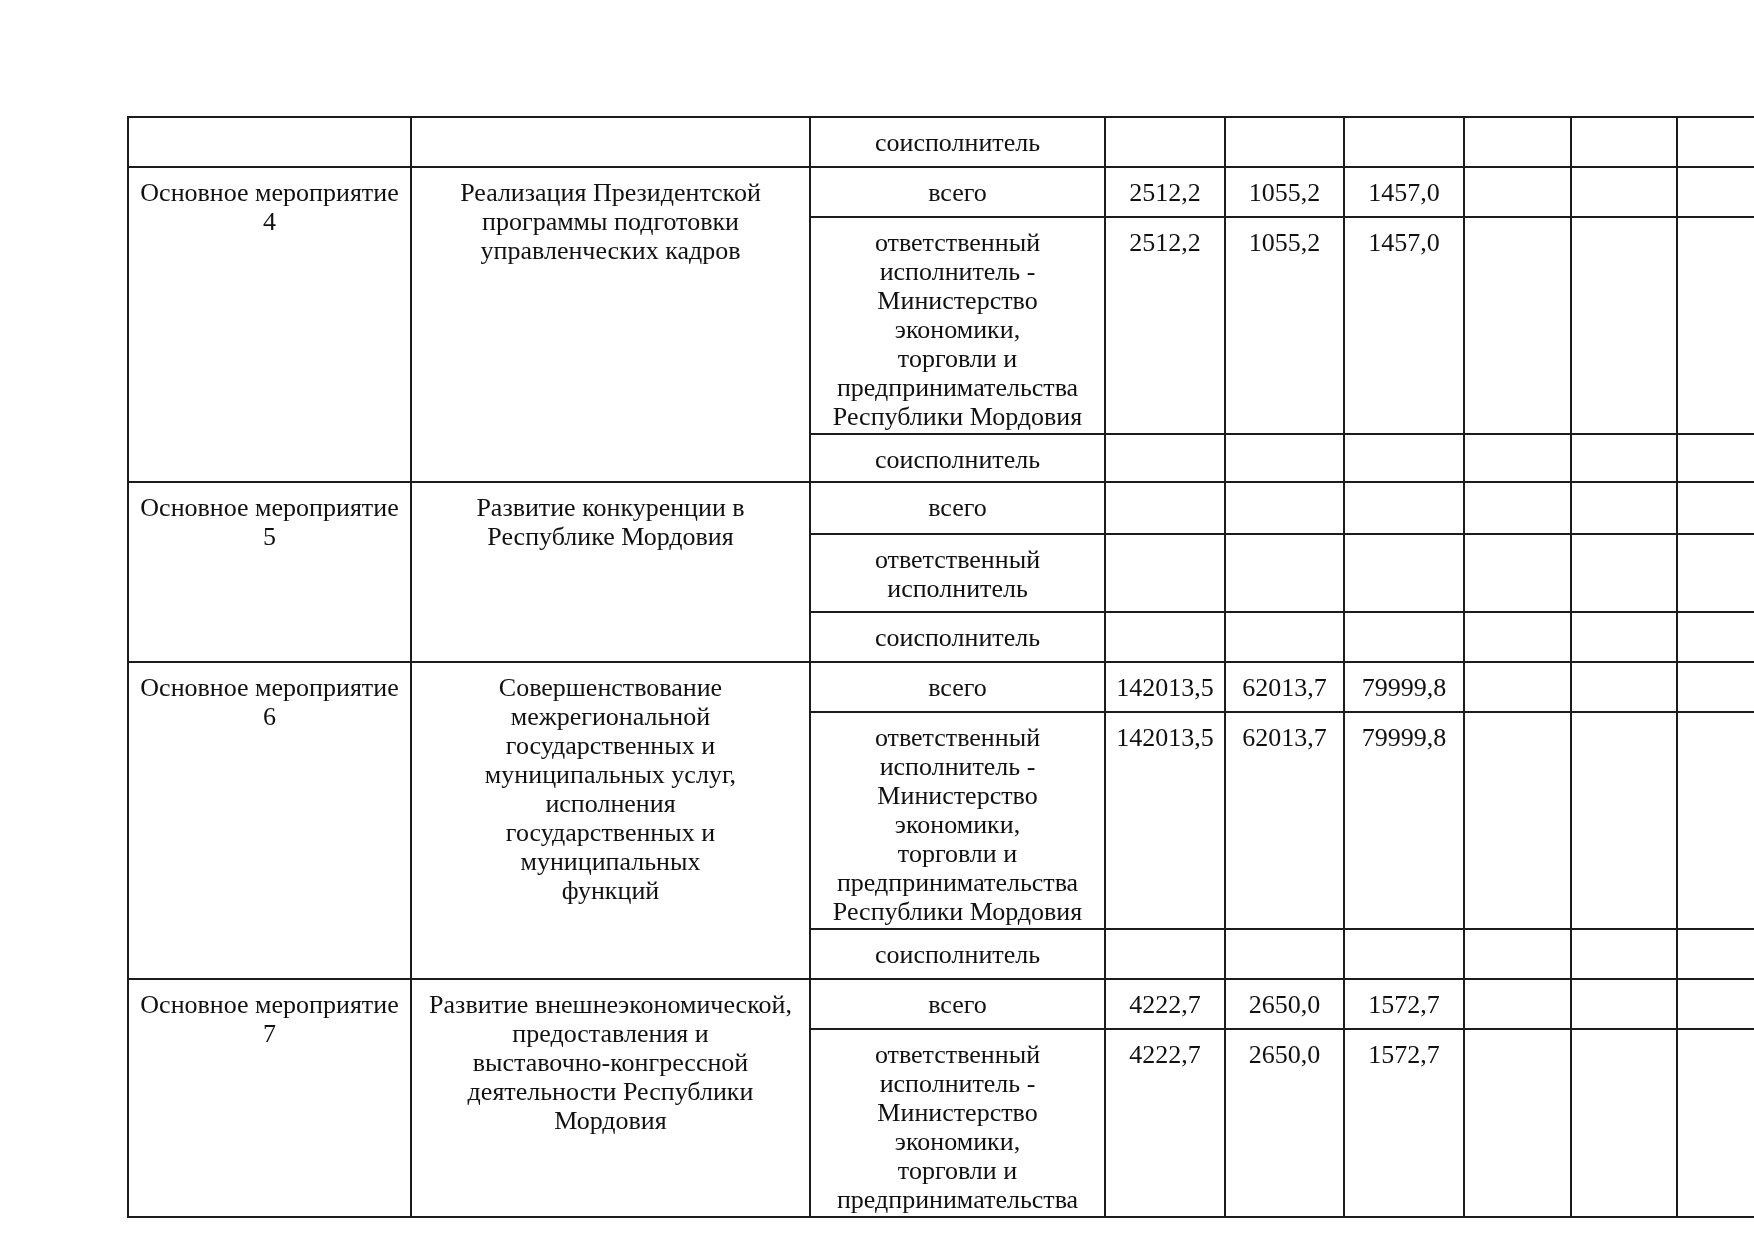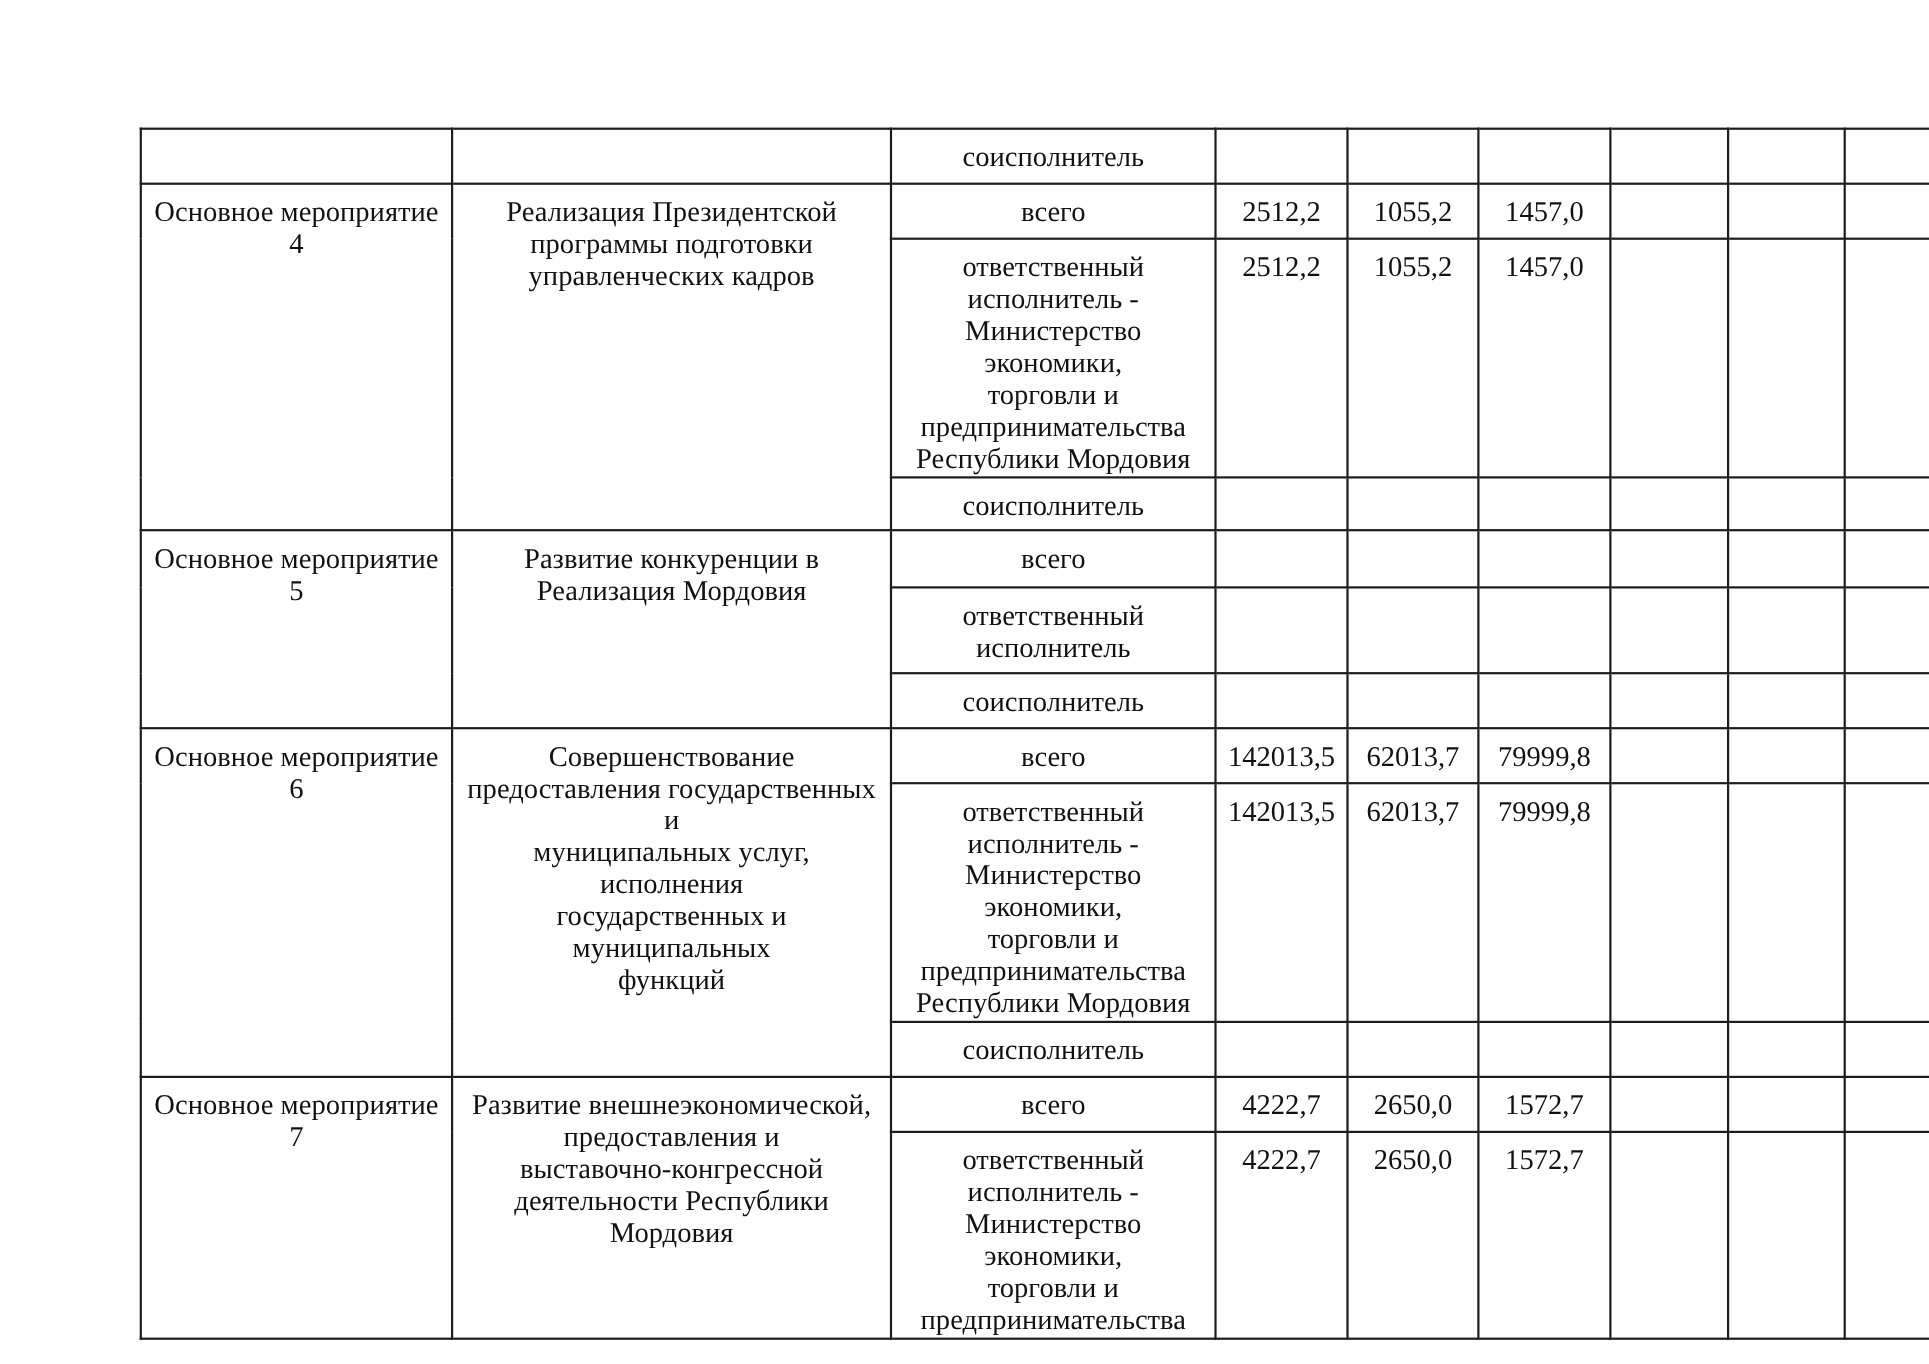--- a/index.html
+++ b/index.html
@@ -99,21 +99,21 @@
       <td></td>
       <td></td>
       <td></td>
       <td></td>
     </tr>
 
     <tr style="height:52px">
       <td rowspan="3">Основное мероприятие
 5</td>
       <td rowspan="3">Развитие конкуренции в
-Реализация Мордовия</td>
+Республике Мордовия</td>
       <td>всего</td>
       <td></td>
       <td></td>
       <td></td>
       <td></td>
       <td></td>
       <td></td>
     </tr>
     <tr style="height:78px">
       <td>ответственный
@@ -132,21 +132,21 @@
       <td></td>
       <td></td>
       <td></td>
       <td></td>
     </tr>
 
     <tr style="height:50px">
       <td rowspan="3">Основное мероприятие
 6</td>
       <td rowspan="3">Совершенствование
-предоставления государственных и
+межрегиональной государственных и
 муниципальных услуг, исполнения
 государственных и муниципальных
 функций</td>
       <td>всего</td>
       <td>142013,5</td>
       <td>62013,7</td>
       <td>79999,8</td>
       <td></td>
       <td></td>
       <td></td>

